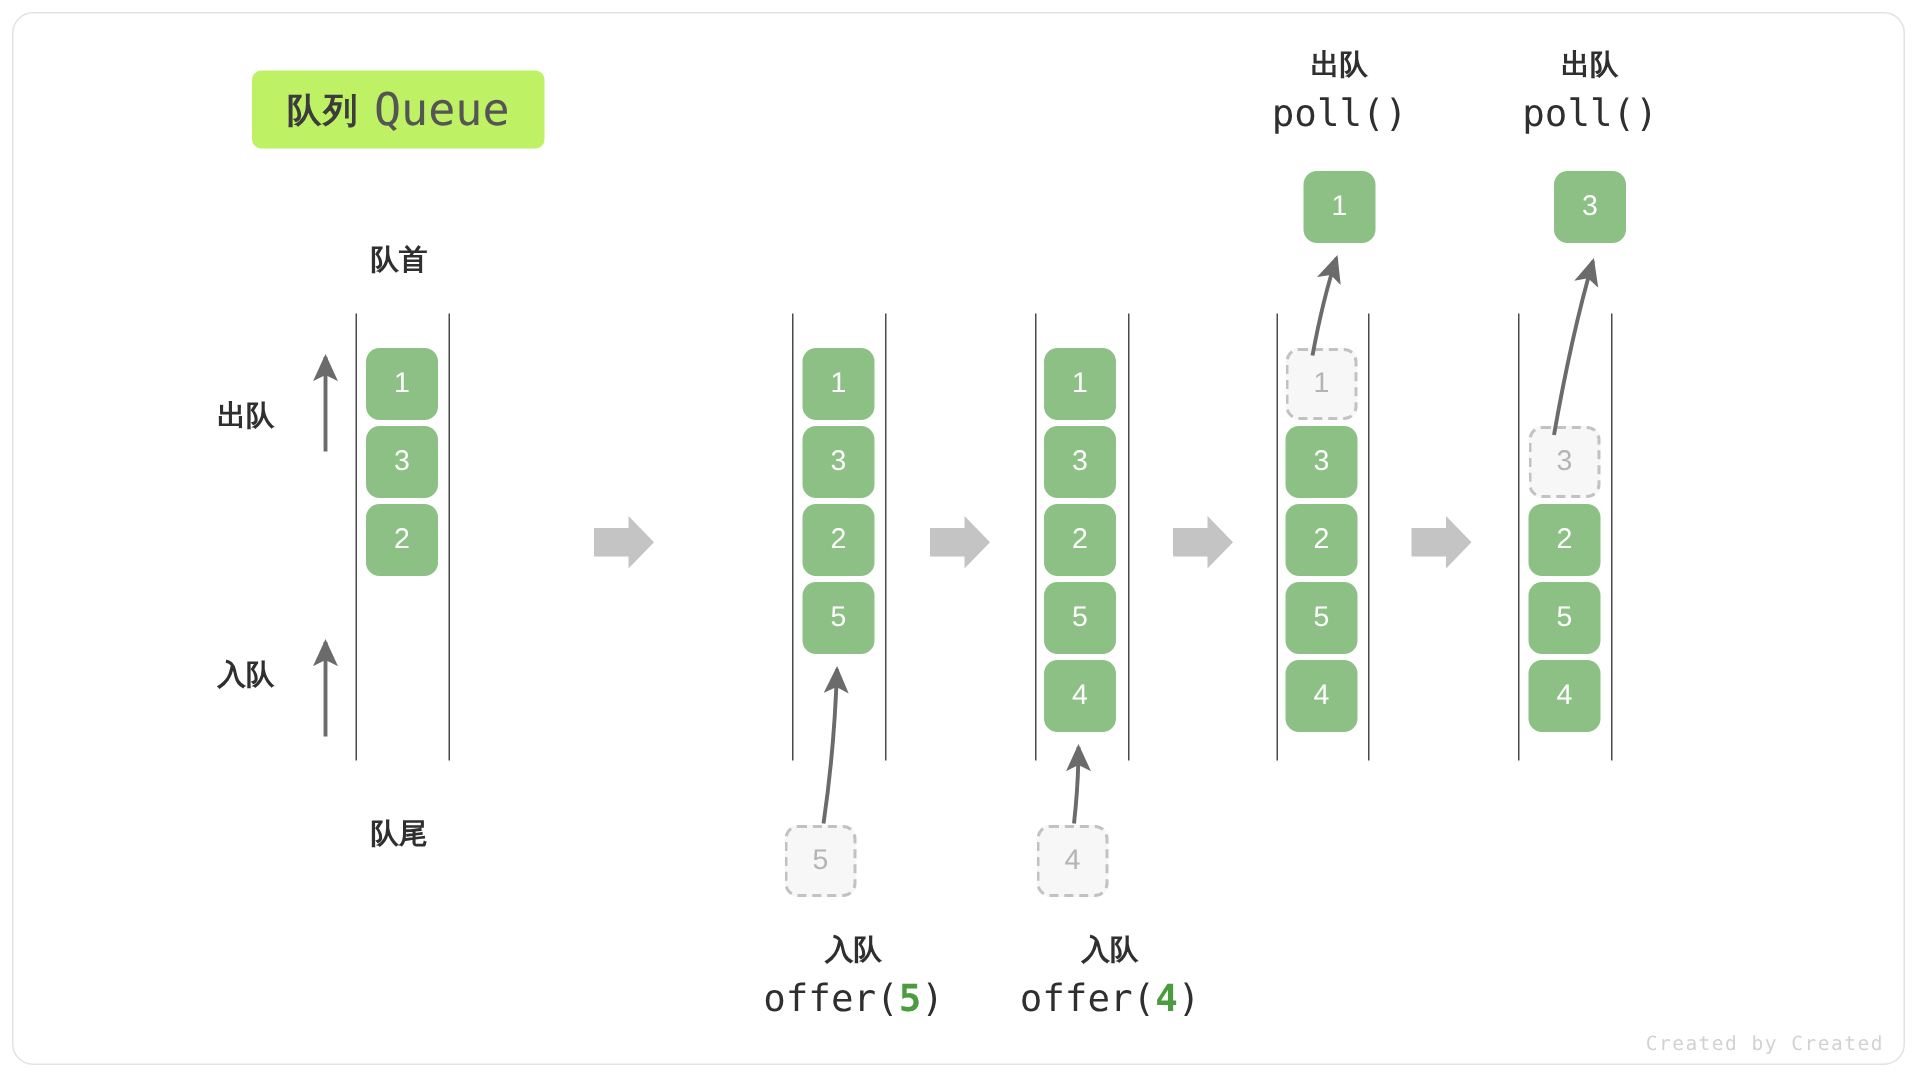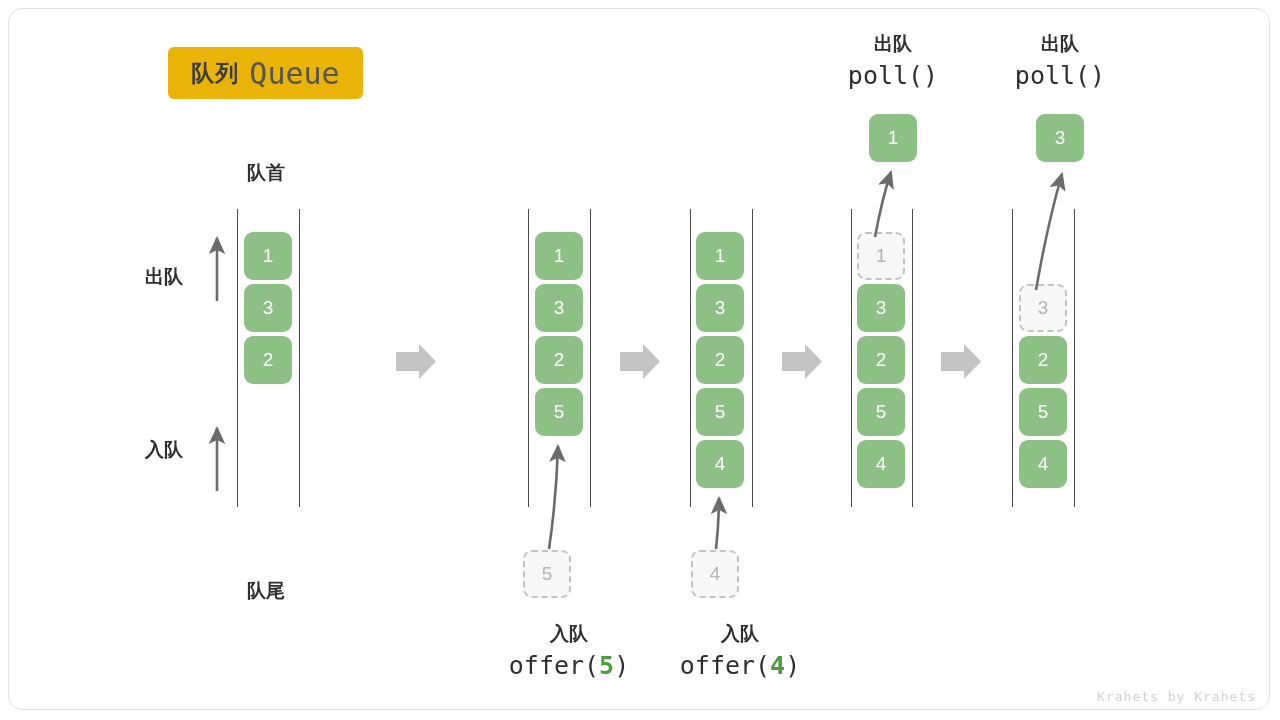--- a/index.html
+++ b/index.html
@@ -11,21 +11,21 @@
   }
   #card{
     position:absolute;left:8px;top:8px;width:1262px;height:702px;
     background:#ffffff;border:1px solid #e2e2e2;border-radius:14px;
     box-sizing:border-box;
   }
   #stage{position:absolute;left:0;top:0;width:1280px;height:720px;}
 
   .badge{
     position:absolute;left:168px;top:47px;width:195px;height:52px;
-    background:#eab308;border-radius:6px;
+    background:#bef264;border-radius:6px;
     display:flex;align-items:center;justify-content:center;gap:10px;
     box-sizing:border-box;
   }
   .badge .cn{font-size:23px;font-weight:bold;color:#3c3c3c;letter-spacing:1px;}
   .badge .en{font-size:30px;color:#555;font-family:"DejaVu Sans Mono","Liberation Mono",monospace;}
 
   .rail{position:absolute;width:1px;background:#4a4a4a;}
 
   .cell{
     position:absolute;width:48px;height:48px;border-radius:9px;
@@ -56,21 +56,21 @@
 <div id="card"></div>
 
 <div id="stage">
 
   <div class="badge">
     <span class="cn">队列</span>
     <span class="en">Queue</span>
   </div>
 
   <div class="lbl center" style="left:266px;top:160px;">队首</div>
-  <div class="lbl center" style="left:266px;top:543px;margin-top:35px;">队尾</div>
+  <div class="lbl center" style="left:266px;top:543px;">队尾</div>
   <div class="lbl" style="left:145px;top:264px;">出队</div>
   <div class="lbl" style="left:145px;top:437px;">入队</div>
 
   <div class="rail" style="left:237px;top:209px;height:298px;"></div>
   <div class="rail" style="left:299px;top:209px;height:298px;"></div>
 
   <div class="cell solid" style="left:244px;top:232px;">1</div>
   <div class="cell solid" style="left:244px;top:284px;">3</div>
   <div class="cell solid" style="left:244px;top:336px;">2</div>
 
@@ -159,14 +159,14 @@
 
     <path d="M549,549 C554,515 557,478 558,446" fill="none" stroke="#6b6b6b" stroke-width="2.6" marker-end="url(#ah)"></path>
 
     <path d="M716,549 C719,522 719,500 719,498" fill="none" stroke="#6b6b6b" stroke-width="2.6" marker-end="url(#ah)"></path>
 
     <path d="M875,237 C880,210 885,190 891,172" fill="none" stroke="#6b6b6b" stroke-width="2.6" marker-end="url(#ah)"></path>
 
     <path d="M1036,290 C1043,250 1053,205 1062,174" fill="none" stroke="#6b6b6b" stroke-width="2.6" marker-end="url(#ah)"></path>
   </svg>
 
-  <div class="wm">Krahets by Krahets</div>
+  <div class="wm">Created by Created</div>
 </div>
 
 </body></html>

